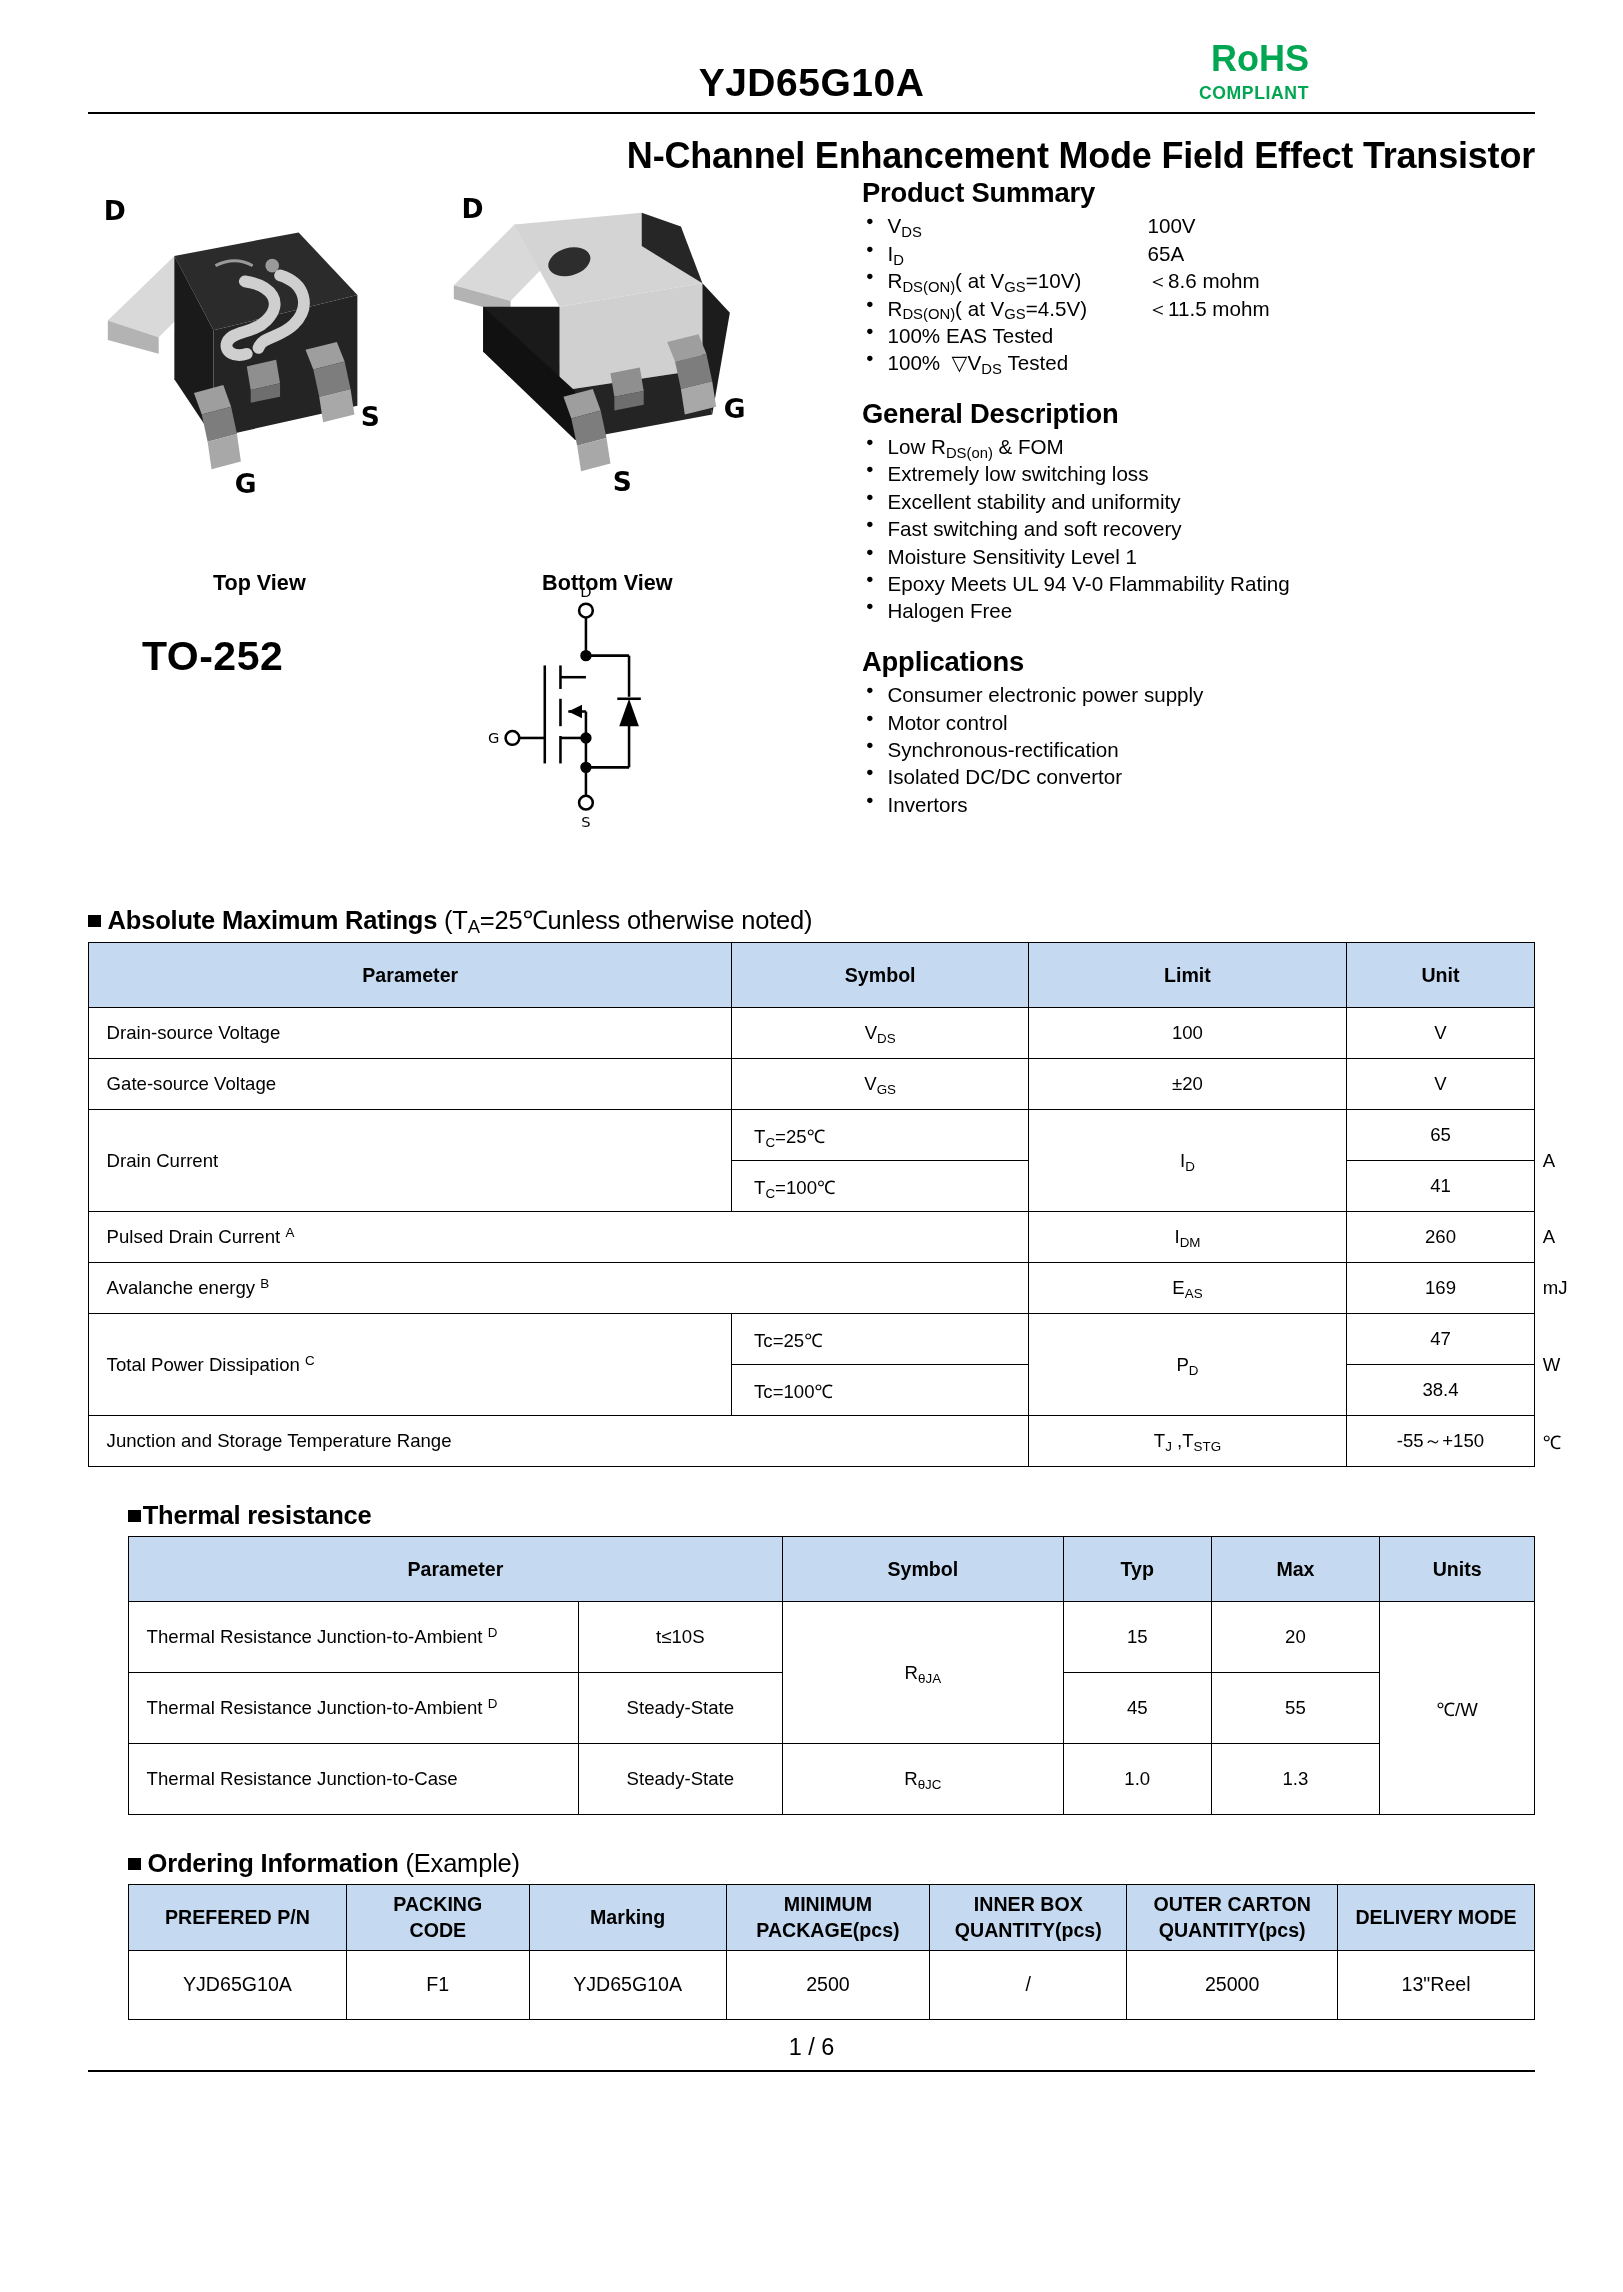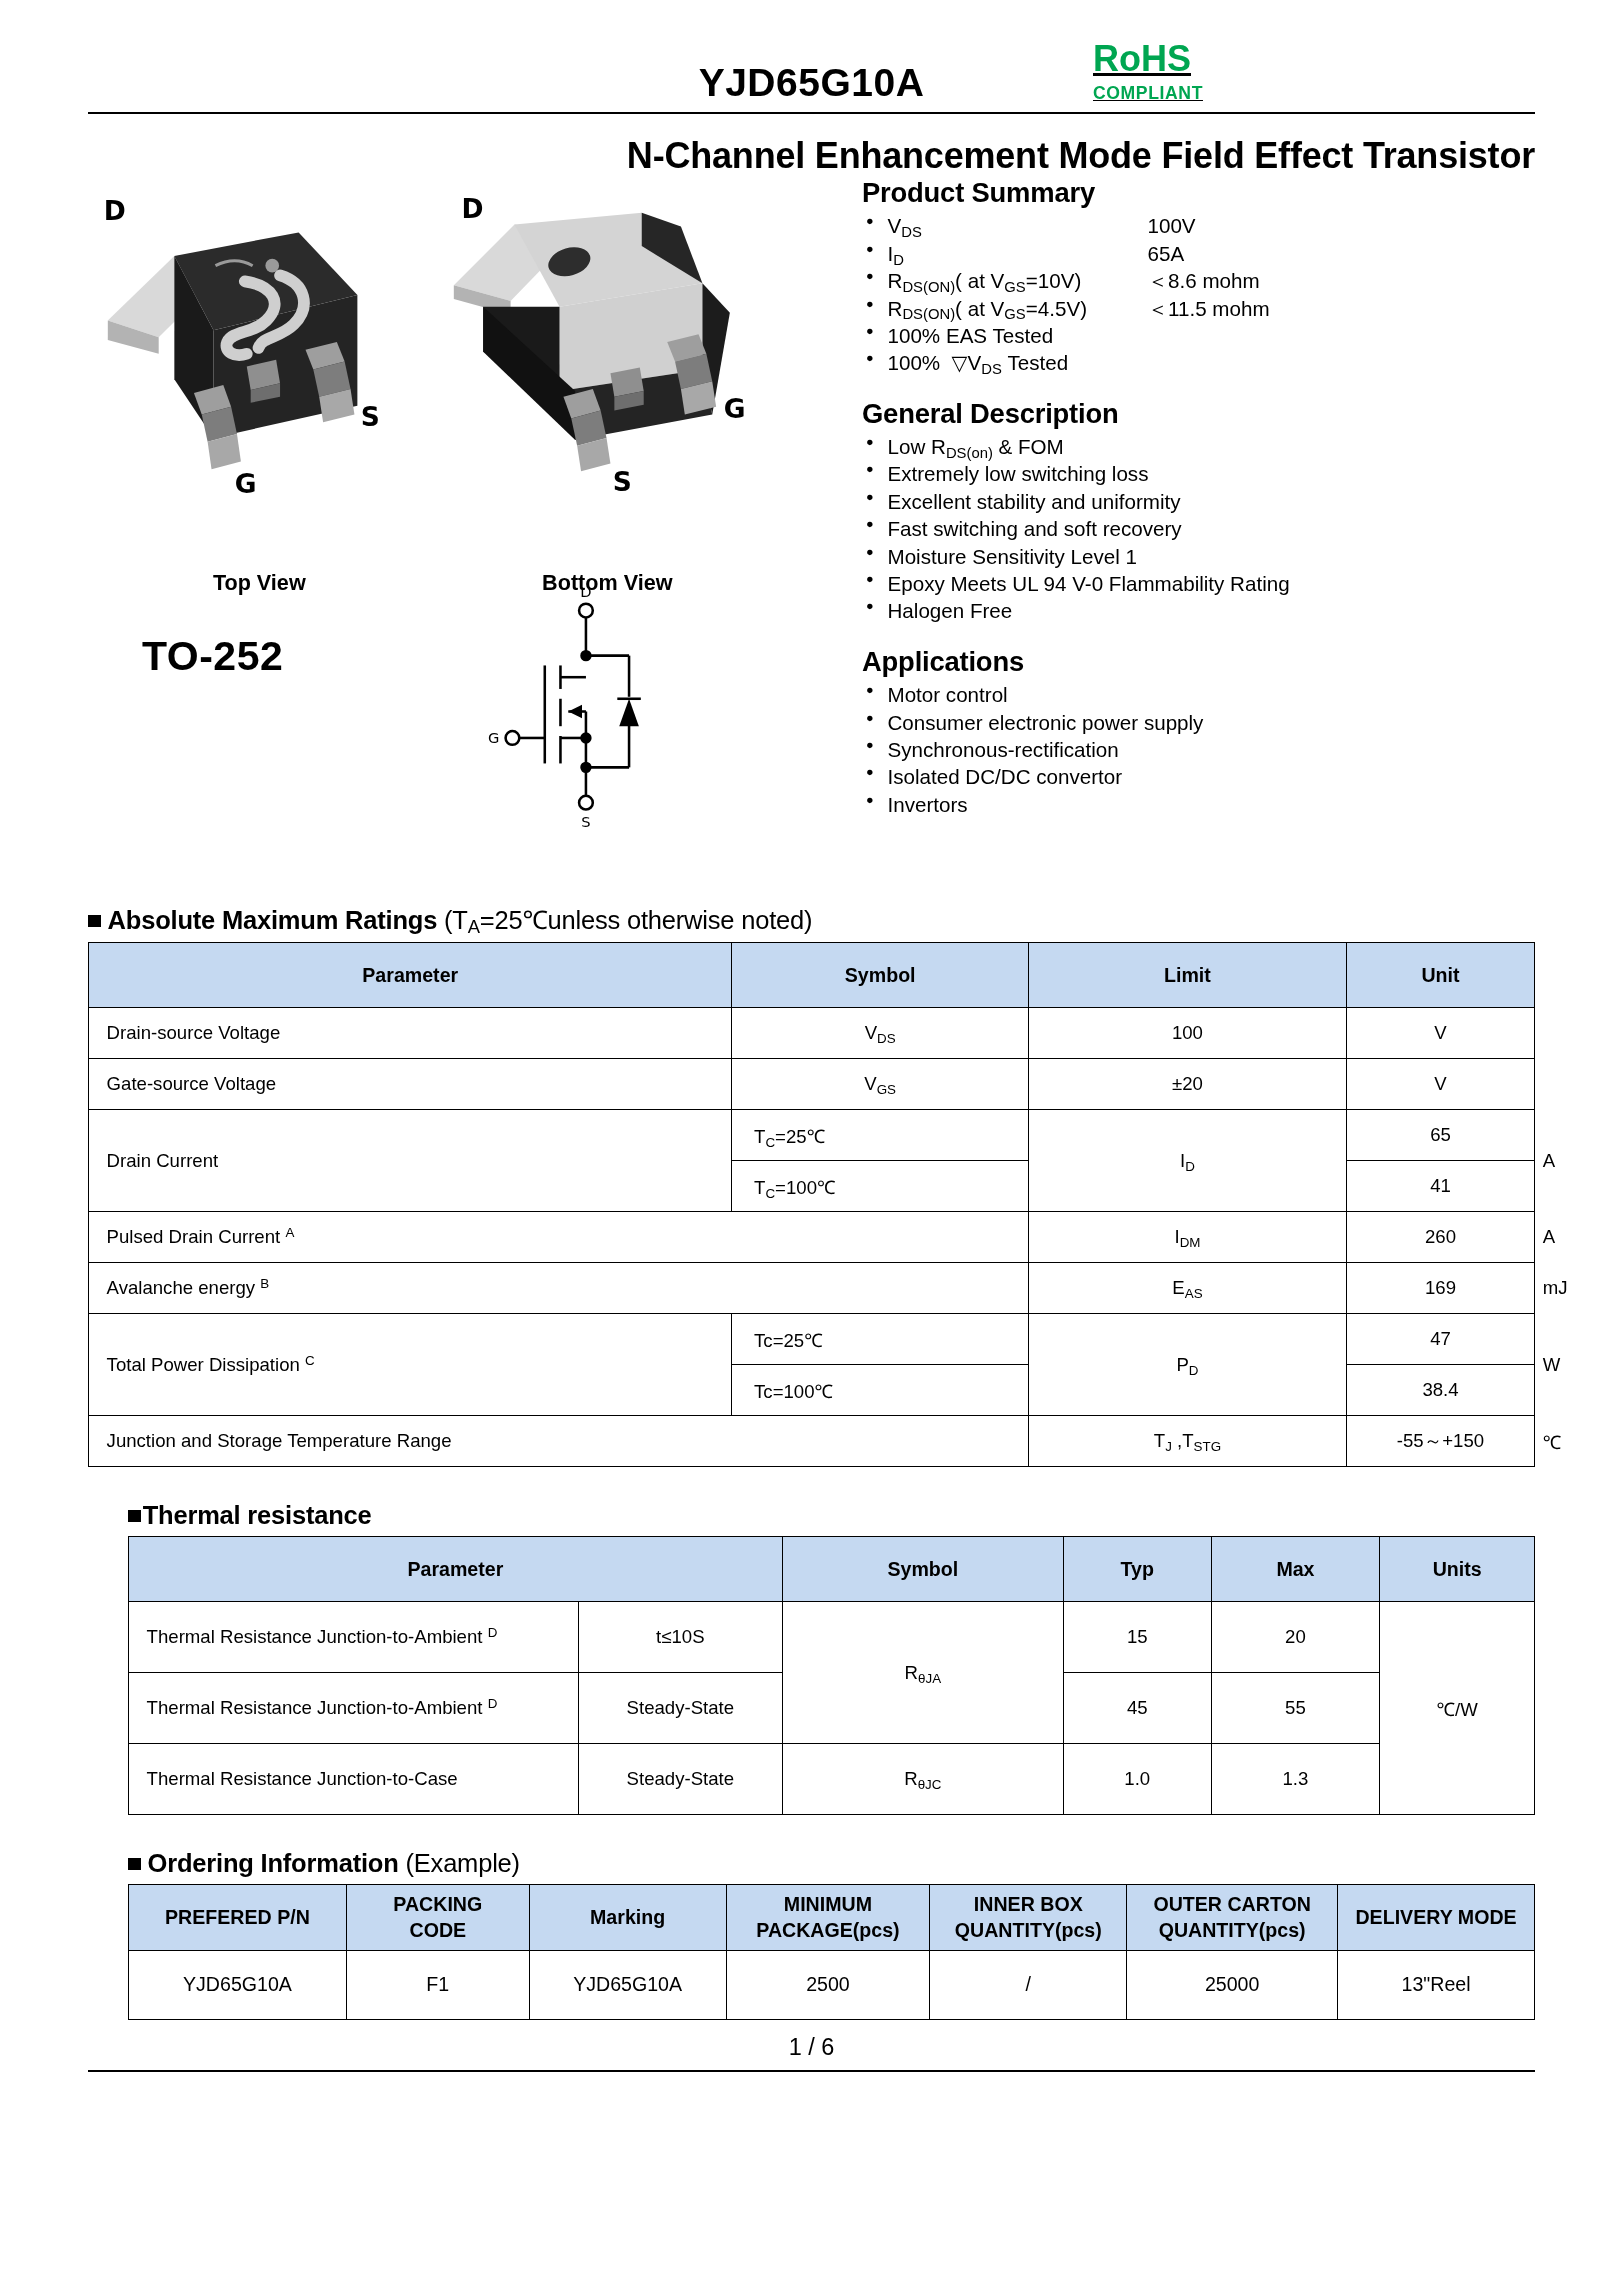--- a/index.html
+++ b/index.html
@@ -28,23 +28,22 @@
     top: 61px;
     text-align: center;
     font-size: 39px;
     font-weight: bold;
     letter-spacing: 0.5px;
   }
   .rohs-block {
     position: absolute;
     left: 1005px;
     top: 41px;
-    text-align: left;
+    text-align: right;
     width: 216px;
-    text-decoration: underline;
   }
   .rohs-main {
     font-size: 36px;
     font-weight: bold;
     color: #00a651;
     line-height: 1;
   }
   .rohs-sub {
     font-size: 17.6px;
     font-weight: bold;
@@ -398,22 +397,22 @@
         <li>Extremely low switching loss</li>
         <li>Excellent stability and uniformity</li>
         <li>Fast switching and soft recovery</li>
         <li>Moisture Sensitivity Level 1</li>
         <li>Epoxy Meets UL 94 V-0 Flammability Rating</li>
         <li>Halogen Free</li>
       </ul>
 
       <h2 class="sec gap">Applications</h2>
       <ul class="blist">
+        <li>Consumer electronic power supply</li>
         <li>Motor control</li>
-        <li>Consumer electronic power supply</li>
         <li>Synchronous-rectification</li>
         <li>Isolated DC/DC convertor</li>
         <li>Invertors</li>
       </ul>
     </div>
   </div>
 
   <div>
     <div class="table-heading">
       <span class="sq"></span><span>Absolute Maximum Ratings</span>

